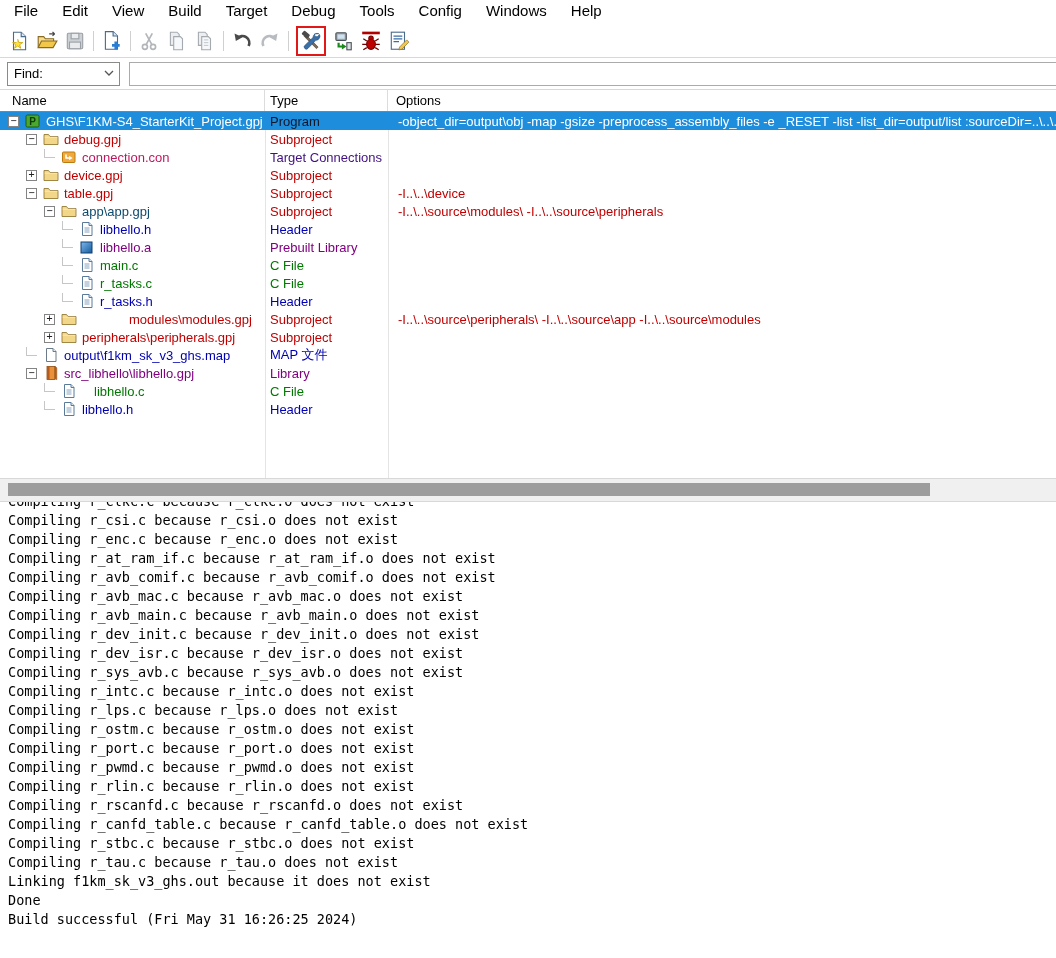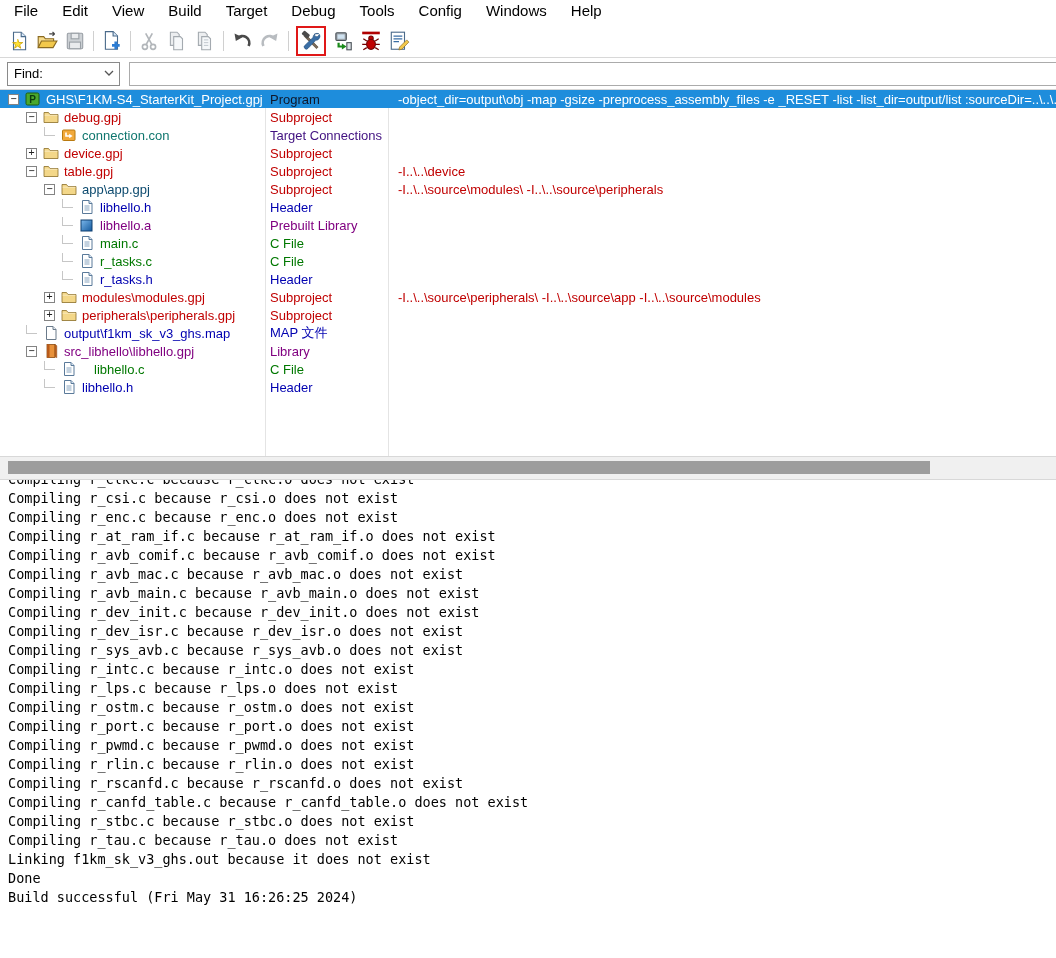--- a/index.html
+++ b/index.html
@@ -193,20 +193,25 @@
   <div class="findbar">
     <div class="find-combo">
       <span>Find:</span>
       <svg width="10" height="7" viewBox="0 0 10 7">
           <path d="M1 1 l4 4 4-4" fill="none" stroke="#555" stroke-width="1.3"></path>
         </svg>
     </div>
     <input class="find-input" type="text" value="" style="">
   </div>
   <div class="grid">
+    <div class="ghead">
+      <div class="gh gh-name">Name</div>
+      <div class="gh gh-type">Type</div>
+      <div class="gh gh-opt">Options</div>
+    </div>
     <div class="gbody" id="gbody">
       <div class="vline" style="left:265px"></div>
       <div class="vline" style="left:388px"></div>
     <div class="trow selected" style="background: rgb(30, 141, 220);">
           <div class="c-name">
             <span class="exp" style="margin-left: 8px;">−</span>
             <span class="ticon">
               <svg viewBox="0 0 16 16">
                 <rect x="1" y="2" width="13" height="12" rx="1.5" fill="#4aa82e" stroke="#1d5c10"></rect>
                 <text x="7.5" y="12" font-size="10" font-weight="bold" fill="#0c3c0c" text-anchor="middle" font-family="sans-serif">P</text>
@@ -234,21 +239,21 @@
         <div class="trow">
           <div class="c-name">
             <span class="stub" style="margin-left: 44px;"></span>
             <span class="ticon">
               <svg viewBox="0 0 16 16">
                 <rect x="1.5" y="3" width="12.5" height="10.5" rx="1" fill="#f2a93b" stroke="#b97a10"></rect>
                 <path d="M5 5.5 v3.5 h4" stroke="#fff" stroke-width="1.6" fill="none"></path>
                 <path d="M8.2 6.7 l3.4 2.3 -3.4 2.3 z" fill="#fff"></path>
               </svg>
             </span>
-            <span class="tlabel" style="color: #0f766e;">connection.con</span>
+            <span class="tlabel" style="color: #be185d;">connection.con</span>
           </div>
           <div class="c-type" style="color: rgb(64, 16, 128);">Target Connections</div>
           <div class="c-opt" style="color: rgb(64, 16, 128);"></div>
         </div>
         <div class="trow">
           <div class="c-name">
             <span class="exp" style="margin-left: 26px;">+</span>
             <span class="ticon">
               <svg viewBox="0 0 16 16">
                 <path d="M1 4 L1 13.5 L15 13.5 L15 5.5 L7 5.5 L5.5 3.5 L1 3.5 Z" fill="#f3d789" stroke="#8a6d26" stroke-width="0.8"></path>
@@ -369,21 +374,21 @@
         </div>
         <div class="trow">
           <div class="c-name">
             <span class="exp" style="margin-left: 44px;">+</span>
             <span class="ticon">
               <svg viewBox="0 0 16 16">
                 <path d="M1 4 L1 13.5 L15 13.5 L15 5.5 L7 5.5 L5.5 3.5 L1 3.5 Z" fill="#f3d789" stroke="#8a6d26" stroke-width="0.8"></path>
                 <path d="M1.5 6.2 h13" stroke="#fff" stroke-width="0.8" opacity="0.55"></path>
               </svg>
             </span>
-            <span class="tlabel" style="color: rgb(192, 0, 0);">modules\modules.gpj</span>
+            <span class="tlabel" style="color: rgb(192, 0, 0); margin-left: 47px;">modules\modules.gpj</span>
           </div>
           <div class="c-type" style="color: rgb(192, 0, 0);">Subproject</div>
           <div class="c-opt" style="color: rgb(192, 0, 0);">-I..\..\source\peripherals\ -I..\..\source\app -I..\..\source\modules</div>
         </div>
         <div class="trow">
           <div class="c-name">
             <span class="exp" style="margin-left: 44px;">+</span>
             <span class="ticon">
               <svg viewBox="0 0 16 16">
                 <path d="M1 4 L1 13.5 L15 13.5 L15 5.5 L7 5.5 L5.5 3.5 L1 3.5 Z" fill="#f3d789" stroke="#8a6d26" stroke-width="0.8"></path>

